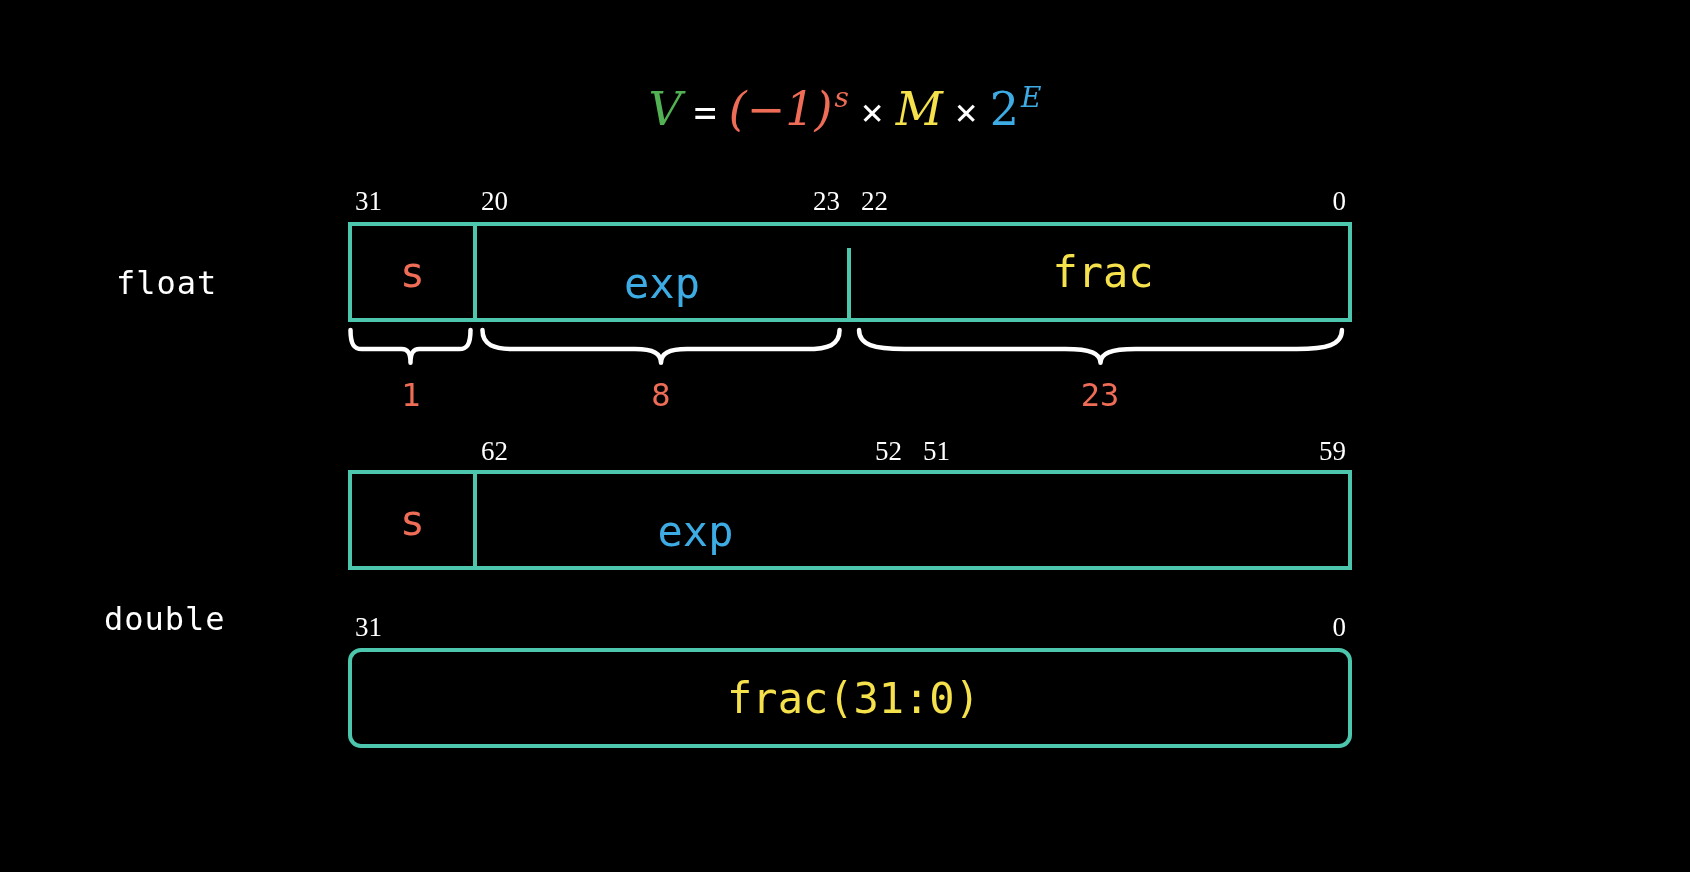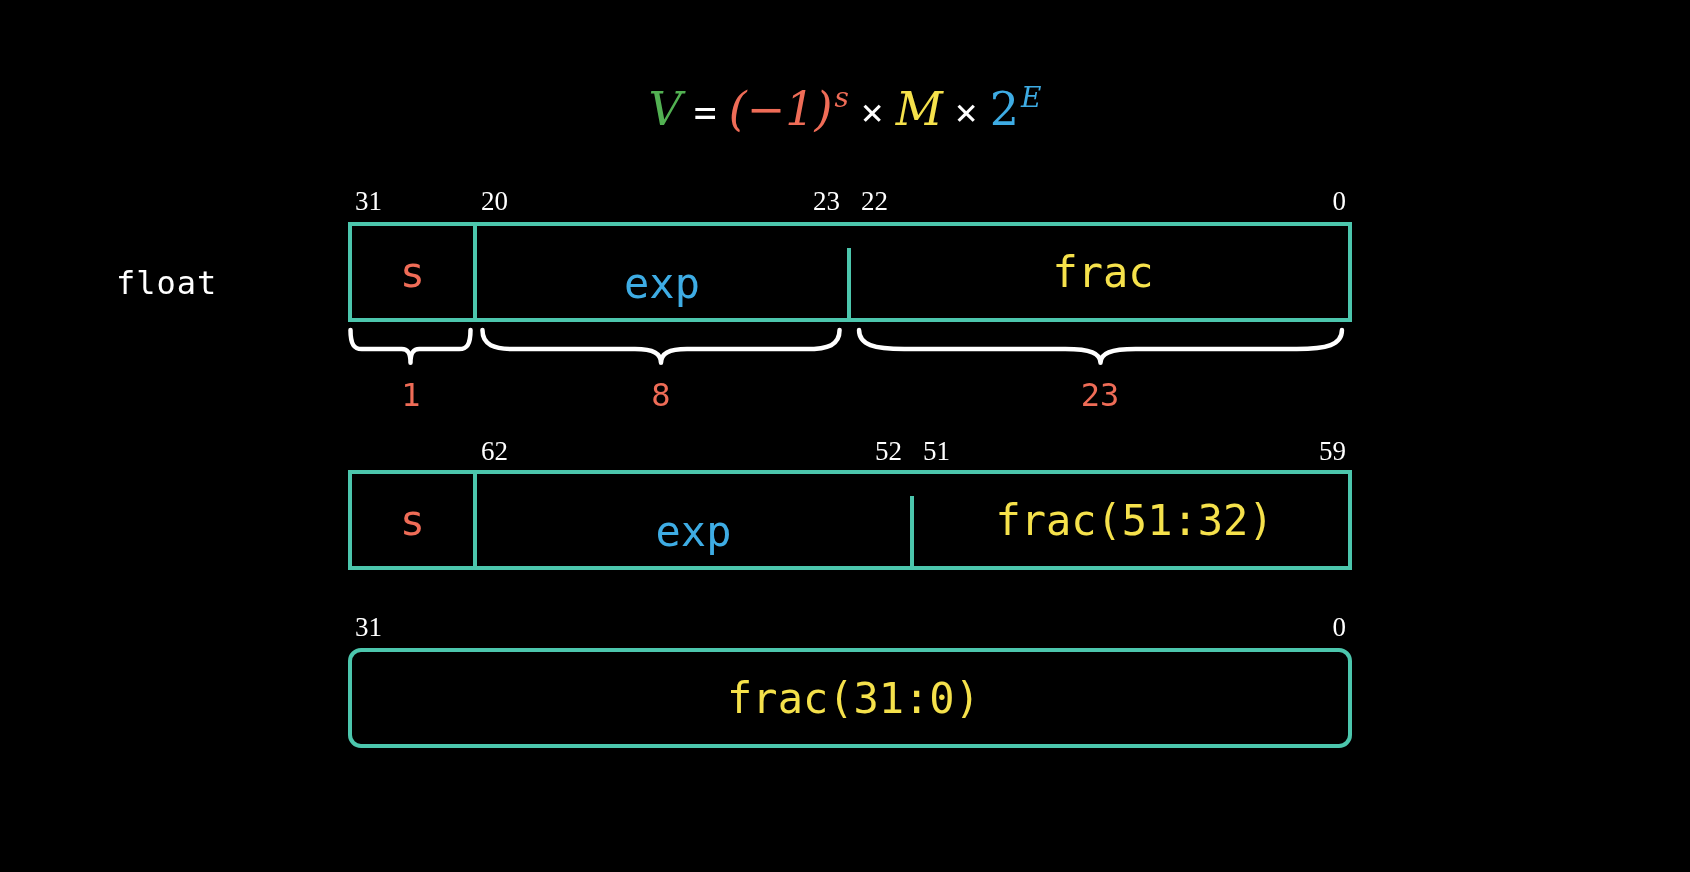--- a/index.html
+++ b/index.html
@@ -142,23 +142,23 @@
 
   <span class="bit" style="left:355px;  top:436px;margin-top:41px;">63</span>
   <span class="bit" style="left:481px;  top:436px;">62</span>
   <span class="bit r" style="left:902px;  top:436px;">52</span>
   <span class="bit" style="left:923px;  top:436px;">51</span>
   <span class="bit r" style="left:1346px; top:436px;">59</span>
 
   <div class="bitbox" style="top:470px;">
     <div class="cell c-s" style="flex:0 0 125px;">s</div>
     <div class="cell c-exp" style="flex:0 0 437px;">exp</div>
-    <div class="cell c-frac" style="flex:1;">frac(51:32)</div>
   </div>
 
+  <div class="side-label" style="left:104px; top:600px;">double</div>
 
   <span class="bit" style="left:355px;  top:612px;">31</span>
   <span class="bit r" style="left:1346px; top:612px;">0</span>
 
   <div class="bitbox" style="top:648px;border-radius:13px;">
     <div class="cell c-frac" style="flex:1;">frac(31:0)</div>
   </div>
 
 </div>
 

